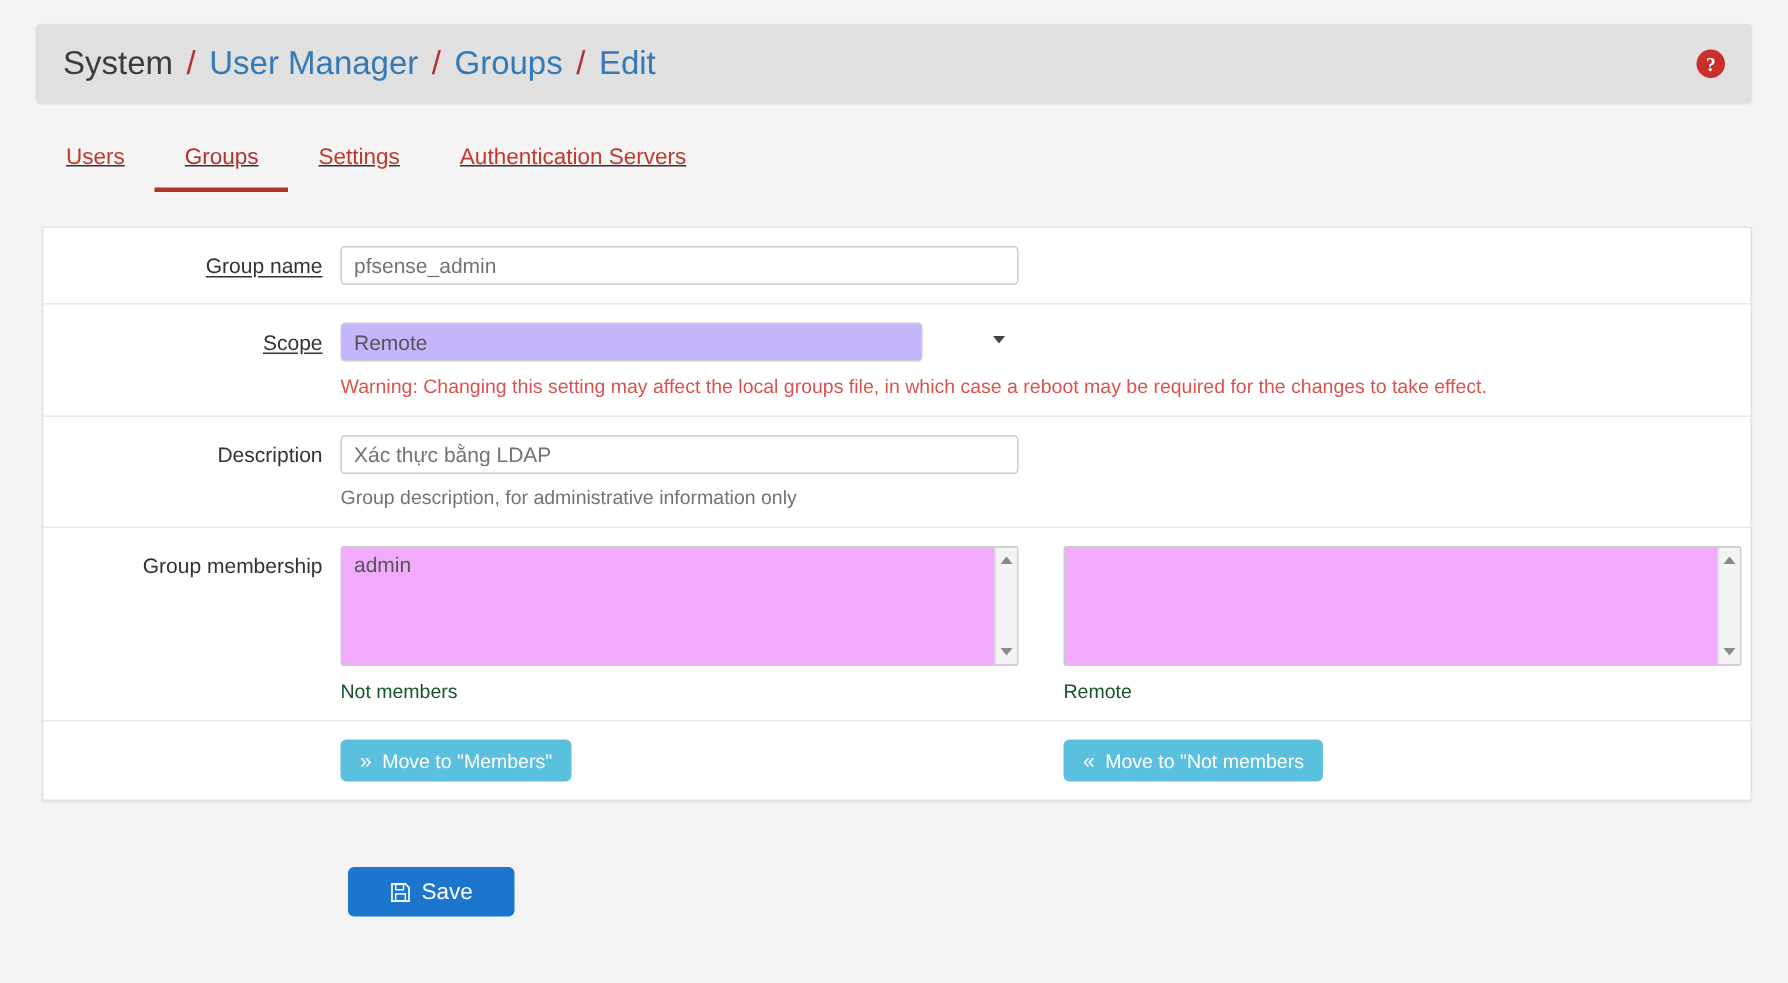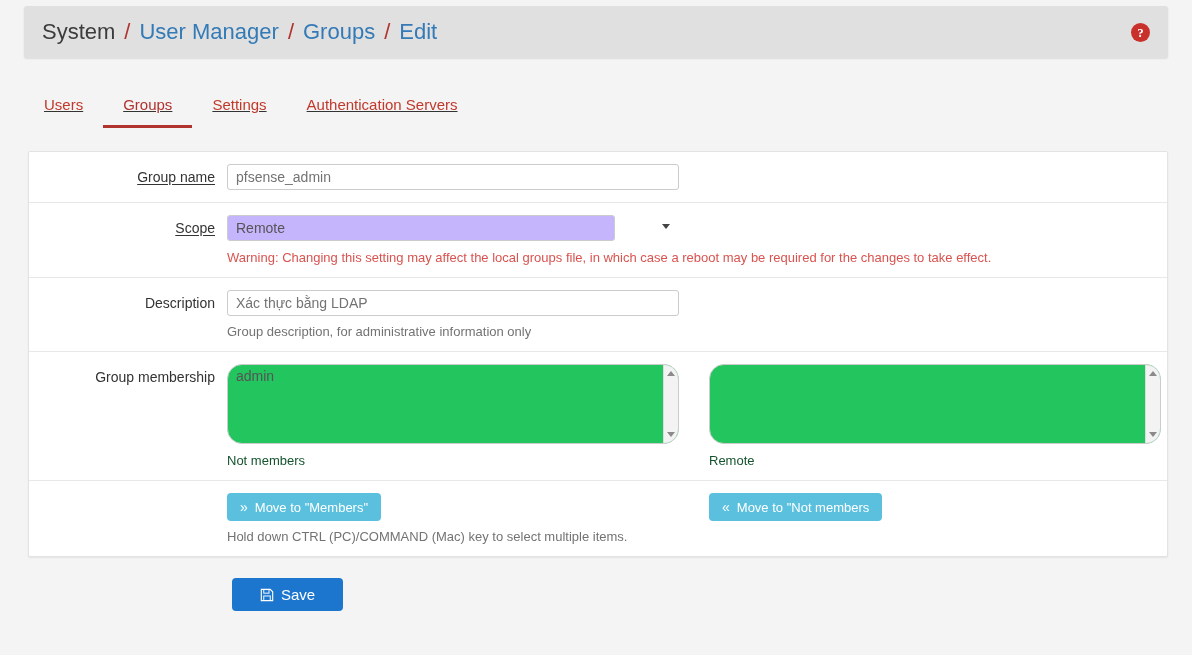--- a/index.html
+++ b/index.html
@@ -9,21 +9,21 @@
     background: #f4f4f4;
     font-family: "Liberation Sans", sans-serif;
     font-size: 14px;
     color: #333;
     overflow: hidden;
   }
 
   
   .breadcrumb-bar {
     position: absolute;
-    left: 24px; top: 6px;
+    left: 24px; top: 16px;
     width: 1144px; height: 52px;
     background: #e0e0e0;
     border-radius: 3px;
     box-shadow: 0 1px 2px rgba(0,0,0,0.10);
     display: flex;
     align-items: center;
     padding: 0 18px;
   }
   .crumbs { display: flex; align-items: baseline; }
   .crumb {
@@ -161,22 +161,22 @@
 
   
   .dual { display: flex; }
   .dual-col { width: 452px; }
   .dual-col.right { margin-left: 30px; }
   .listbox {
     position: relative;
     width: 452px;
     height: 80px;
     border: 1px solid #ccc;
-    border-radius: 15px;
-    background: #22c55e;
+    border-radius: 2px;
+    background: #f0abfc;
     overflow: hidden;
   }
   .listbox .opt {
     padding: 3px 8px;
     font-size: 14px;
     color: #555;
     cursor: pointer;
   }
   .scroll-track {
     position: absolute;
@@ -323,21 +323,20 @@
             <span>Move to "Members"</span>
           </button>
         </div>
         <div class="btn-col right">
           <button class="btn btn-info">
             <span class="chev">«</span>
             <span>Move to "Not members</span>
           </button>
         </div>
       </div>
-      <div class="help-text">Hold down CTRL (PC)/COMMAND (Mac) key to select multiple items.</div>
     </div>
   </div>
 </div>
 
 <div class="save-wrap">
   <button class="btn btn-primary">
     <span class="save-icon">
       <svg width="14" height="14" viewBox="0 0 16 16" fill="none" xmlns="http://www.w3.org/2000/svg">
         <path d="M1.5 1.5h10.2L14.5 4.3V14.5H1.5V1.5z" stroke="#ffffff" stroke-width="1.3" fill="none"></path>
         <rect x="4.3" y="1.8" width="6" height="4.1" stroke="#ffffff" stroke-width="1.1" fill="none"></rect>

